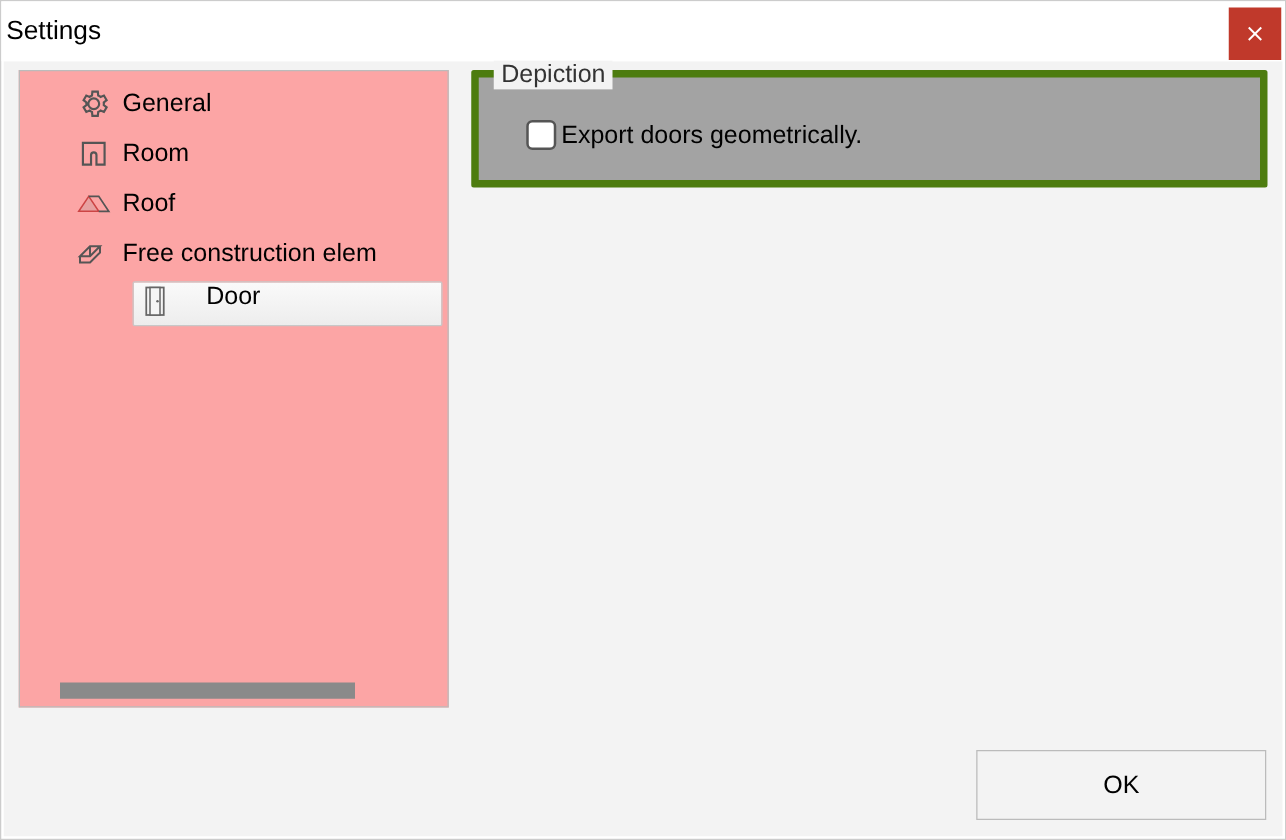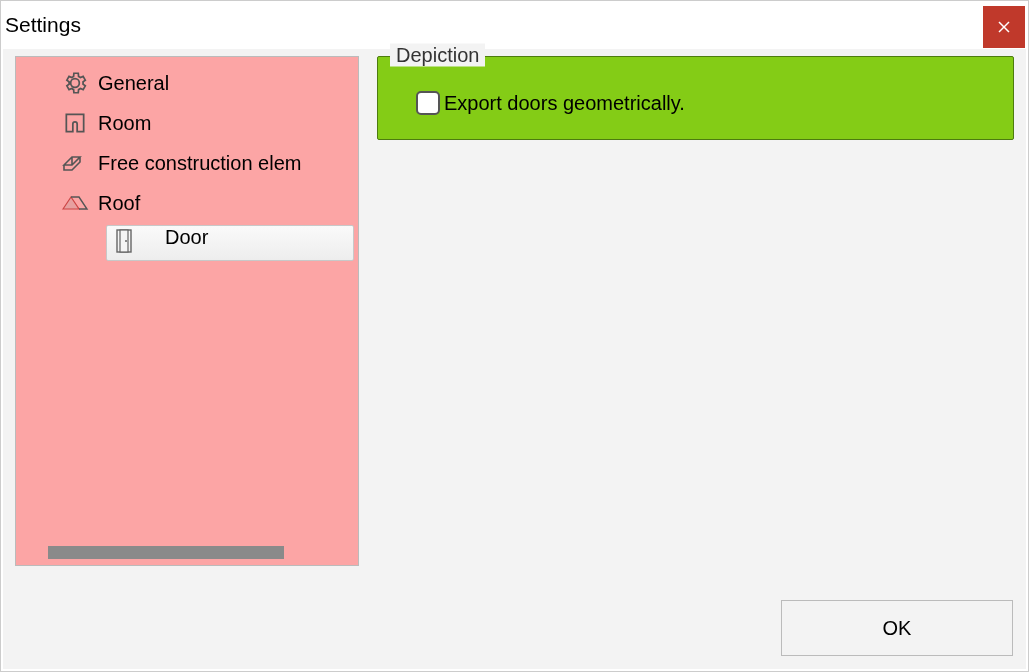--- a/index.html
+++ b/index.html
@@ -121,22 +121,22 @@
       width: 236px;
       height: 13px;
       background: #8a8a8a;
       margin-left: 28px;
     }
     .right-panel {
       flex: 1;
       position: relative;
     }
     .groupbox {
-      border: 1px solid #4d7c0f;
-      background: #84cc16;
+      border: 6px solid #4d7c0f;
+      background: #a3a3a3;
       border-radius: 2px;
       padding: 16px 8px 24px 20px;
       position: relative;
     }
     .groupbox-title {
       position: absolute;
       top: -2px;
       left: 12px;
       background: #f3f3f3;
       padding: 0 6px;
@@ -228,36 +228,36 @@
           <svg width="26" height="26" viewBox="0 0 24 24">
               <path fill="none" stroke="#555" stroke-width="1.6" d="M4 4 h16 v16 h-6 v-7 a2 2 0 00 -4 0 v7 h-6 z"></path>
             </svg>
         </div>
         <span>Room</span>
       </div>
 
       <div class="tree-item">
         <div class="expand-area"></div>
         <div class="icon">
-          <svg width="28" height="24" viewBox="0 0 28 24">
-              <path fill="none" stroke="#555" stroke-width="1.6" d="M3 14 l8-8 l8 0 l-8 8 z M11 6 l0 8 M3 14 l0 5 l8 0 l8-8 l0-5 M11 19 l8-8"></path>
-            </svg>
-        </div>
-        <span>Free construction elem</span>
-      </div>
-
-      <div class="tree-item">
-        <div class="expand-area"></div>
-        <div class="icon">
           <svg width="28" height="20" viewBox="0 0 28 20">
               <path fill="#e7a0a0" stroke="#c44" stroke-width="1.2" d="M2 16 L10 4 L18 16 z"></path>
               <path fill="none" stroke="#555" stroke-width="1.4" d="M10 4 L18 4 L26 16 L18 16"></path>
             </svg>
         </div>
         <span>Roof</span>
+      </div>
+
+      <div class="tree-item">
+        <div class="expand-area"></div>
+        <div class="icon">
+          <svg width="28" height="24" viewBox="0 0 28 24">
+              <path fill="none" stroke="#555" stroke-width="1.6" d="M3 14 l8-8 l8 0 l-8 8 z M11 6 l0 8 M3 14 l0 5 l8 0 l8-8 l0-5 M11 19 l8-8"></path>
+            </svg>
+        </div>
+        <span>Free construction elem</span>
       </div>
 
 
       <div class="tree-child">
 
         <div class="tree-item selected">
           <div class="expand-area"></div>
           <div class="label-wrap">
             <div class="icon">
               <svg width="18" height="26" viewBox="0 0 18 26">

